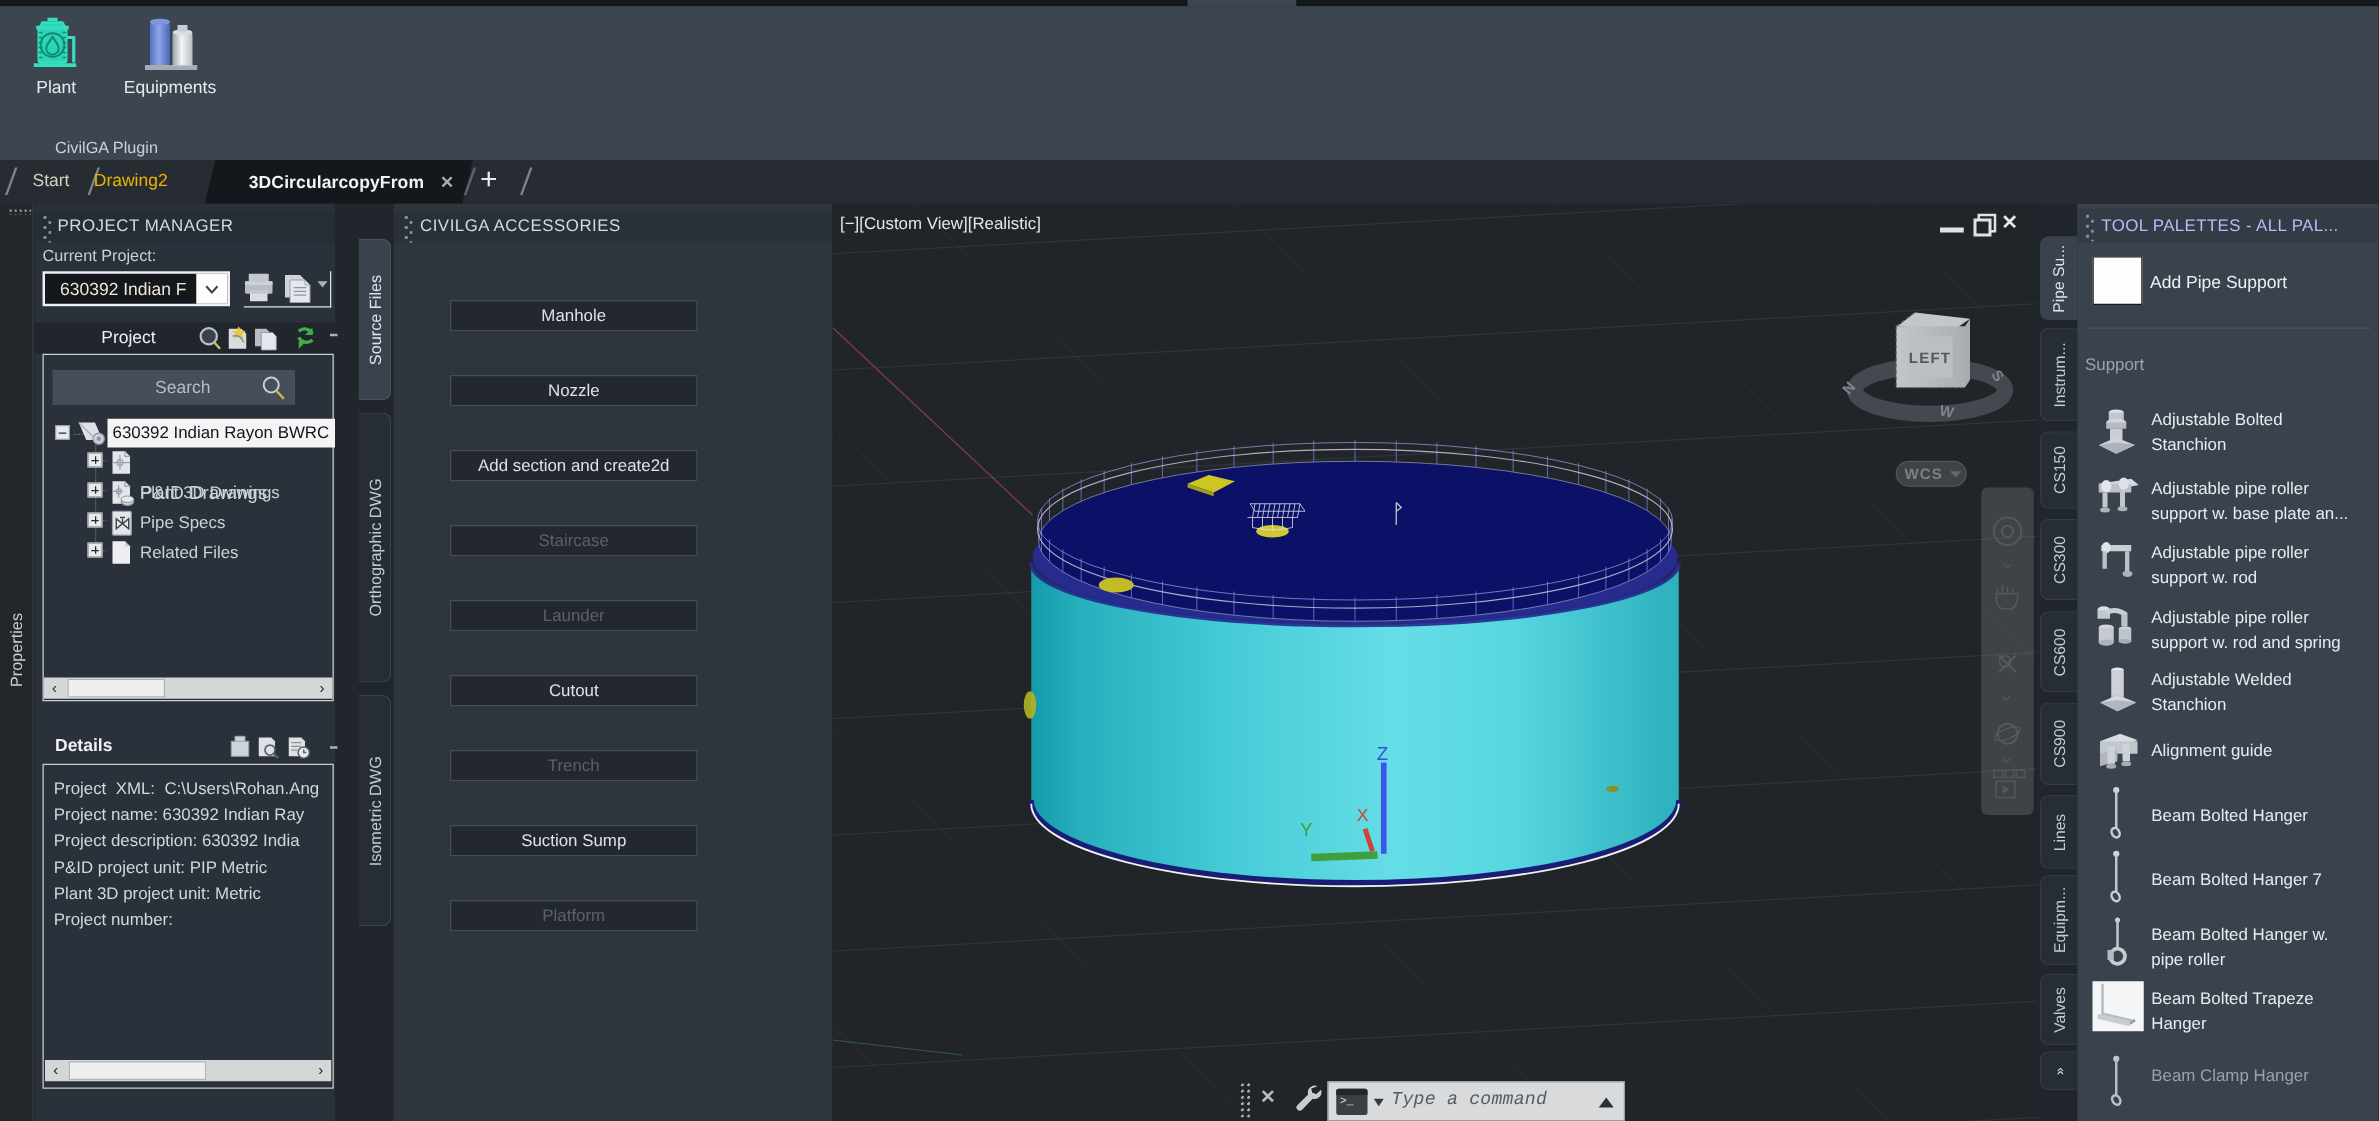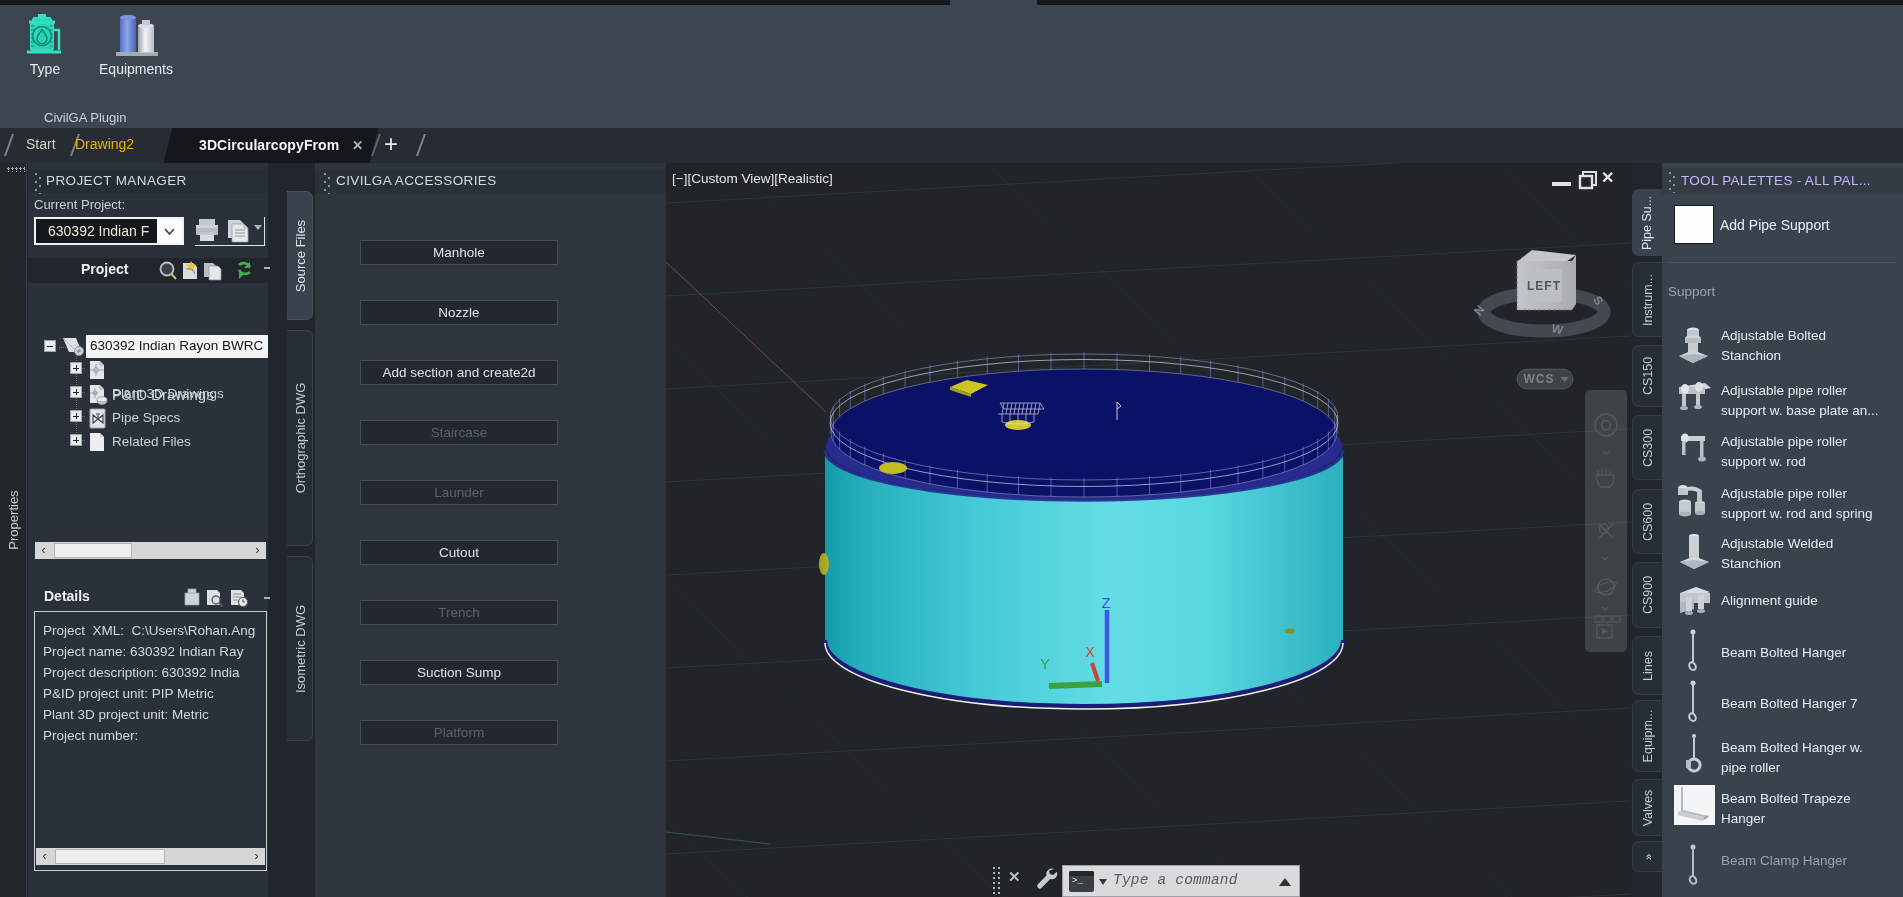--- a/index.html
+++ b/index.html
@@ -27,21 +27,21 @@
       <path d="M12 1.5 L20 1.5" stroke-width="3"></path>
       <path d="M27 16 h6 v20" stroke-width="2.5"></path>
       <path d="M1 38 L35 38" stroke-width="3"></path>
     </g>
     <g stroke="#0e8a74" stroke-width="1.6" fill="none">
       <circle cx="16" cy="22" r="9.5"></circle>
       <path d="M16 15.5 c3.4 4.6 5 6.8 5 9.2 a5 5 0 0 1 -10 0 c0 -2.4 1.6 -4.6 5 -9.2 Z"></path>
       <path d="M5 12h3 M5 16h3 M5 20h3 M5 24h3 M5 28h3 M5 32h3 M24 12h3 M24 16h3 M24 20h3 M24 24h3 M24 28h3 M24 32h3" stroke-width="1.2"></path>
     </g>
   </svg>
-  <div class="abs" style="left:8px;top:56px;width:74px;text-align:center;font-size:14px;color:#e8ecef;">Type</div>
+  <div class="abs" style="left:8px;top:56px;width:74px;text-align:center;font-size:14px;color:#e8ecef;">Plant</div>
 
   <svg class="abs" style="left:114px;top:7px;" width="44" height="46" viewBox="0 0 44 46">
     <defs>
       <linearGradient id="eqb" x1="0" x2="1">
             <stop offset="0" stop-color="#5470c8"></stop>
             <stop offset="0.45" stop-color="#8fa6e8"></stop>
             <stop offset="1" stop-color="#4a64b8"></stop>
           </linearGradient>
       <linearGradient id="eqw" x1="0" x2="1">
             <stop offset="0" stop-color="#9aa0a8"></stop>
@@ -104,39 +104,48 @@
   <svg class="abs" style="left:197px;top:53px;" width="26" height="29" viewBox="0 0 26 29">
     <path d="M3 4 h12 l4 4 v14 h-16 Z" fill="#cfd4da"></path>
     <path d="M7 8 h12 l4 4 v14 h-16 Z" fill="#e4e8ec" stroke="#9aa1a8" stroke-width="0.8"></path>
     <path d="M19 8 v4 h4" fill="none" stroke="#9aa1a8" stroke-width="0.8"></path>
     <path d="M10 14 h10 M10 17 h10 M10 20 h10" stroke="#8d949b" stroke-width="1"></path>
   </svg>
   <div class="abs" style="left:226px;top:62px;width:0;height:0;border-left:4px solid transparent;border-right:4px solid transparent;border-top:5px solid #aab1b8;"></div>
   <div class="abs" style="left:167px;top:54px;width:70px;height:29px;border-right:1.5px solid #dfe3e6;border-bottom:1.5px solid #dfe3e6;"></div>
 
   <div class="abs" style="left:0;top:95px;width:240px;height:25px;background:#20262c;">
-    <div class="abs" style="left:16px;top:3px;font-size:14px;font-weight:bold;color:#eef1f4;padding-left:37px;">Project</div>
+    <div class="abs" style="left:16px;top:3px;font-size:14px;font-weight:normal;color:#eef1f4;padding-left:37px;">Project</div>
     <svg class="abs" style="left:130px;top:2px;" width="100" height="21" viewBox="0 0 100 21">
       <circle cx="9" cy="9" r="6.5" fill="#3a4249" stroke="#b9bfc6" stroke-width="1.8"></circle>
       <path d="M13.5 14 L18 19" stroke="#c8bd62" stroke-width="2"></path>
       <path d="M25 3 h10 l4 4 v12 h-14 Z" fill="#d9dde2"></path>
       <path d="M33 1 l1.8 3.4 3.8.4 -2.8 2.6 .8 3.8 -3.6 -1.9 -3.4 1.9 .7 -3.8 -2.8 -2.6 3.8 -.4 Z" fill="#e8c93e"></path>
       <path d="M28 9 q6 -2 9 5" stroke="#8d949b" stroke-width="1.3" fill="none"></path>
       <path d="M46 3 h9 l3 3 v11 h-12 Z" fill="#b9bec5"></path>
       <path d="M51 6 h9 l3 3 v11 h-12 Z" fill="#e4e8ec" stroke="#8d949b" stroke-width="0.7"></path>
       <g stroke="#3fae49" stroke-width="2.6" fill="none">
         <path d="M81 5 a7 7 0 0 1 11 2"></path>
         <path d="M92 12 a7 7 0 0 1 -11 -2"></path>
       </g>
       <path d="M92 2 v6 h-6 Z" fill="#3fae49"></path>
       <path d="M81 19 v-6 h6 Z" fill="#3fae49"></path>
     </svg>
     <div class="abs" style="left:236px;top:9px;width:6px;height:2px;background:#aab1b8;"></div>
   </div>
 
+  <div class="abs" style="left:6px;top:120px;width:233px;height:278px;border:1px solid #c8cdd2;">
+    <div class="abs" style="left:7px;top:12px;width:194px;height:28px;background:#454e59;">
+      <div class="abs" style="left:82px;top:5px;font-size:14px;color:#b6bdc4;">Search</div>
+      <svg class="abs" style="right:6px;top:4px;" width="22" height="21" viewBox="0 0 22 21">
+        <circle cx="9" cy="8" r="6" fill="none" stroke="#c9ced4" stroke-width="1.6"></circle>
+        <path d="M13.5 13 L19 19" stroke="#c8b84a" stroke-width="2"></path>
+      </svg>
+    </div>
+  </div>
 
   <div class="abs" style="left:48px;top:191px;width:1px;height:87px;border-left:1px dotted rgba(160,168,176,0.55);"></div>
   <div class="abs" style="left:31px;top:184px;width:9px;height:1px;border-top:1px dotted rgba(160,168,176,0.55);"></div>
   <div class="abs" style="left:49px;top:205px;width:8px;height:1px;border-top:1px dotted rgba(160,168,176,0.45);"></div>
   <div class="abs" style="left:49px;top:229px;width:8px;height:1px;border-top:1px dotted rgba(160,168,176,0.45);"></div>
   <div class="abs" style="left:49px;top:253px;width:8px;height:1px;border-top:1px dotted rgba(160,168,176,0.45);"></div>
   <div class="abs" style="left:49px;top:277px;width:8px;height:1px;border-top:1px dotted rgba(160,168,176,0.45);"></div>
 
   <div class="abs" style="left:58px;top:172px;width:182px;height:23px;background:#f4f4f4;"></div>
   <div class="abs" style="left:16px;top:177px;width:12px;height:12px;background:#e8eaec;border:1px solid #9aa1a8;">

